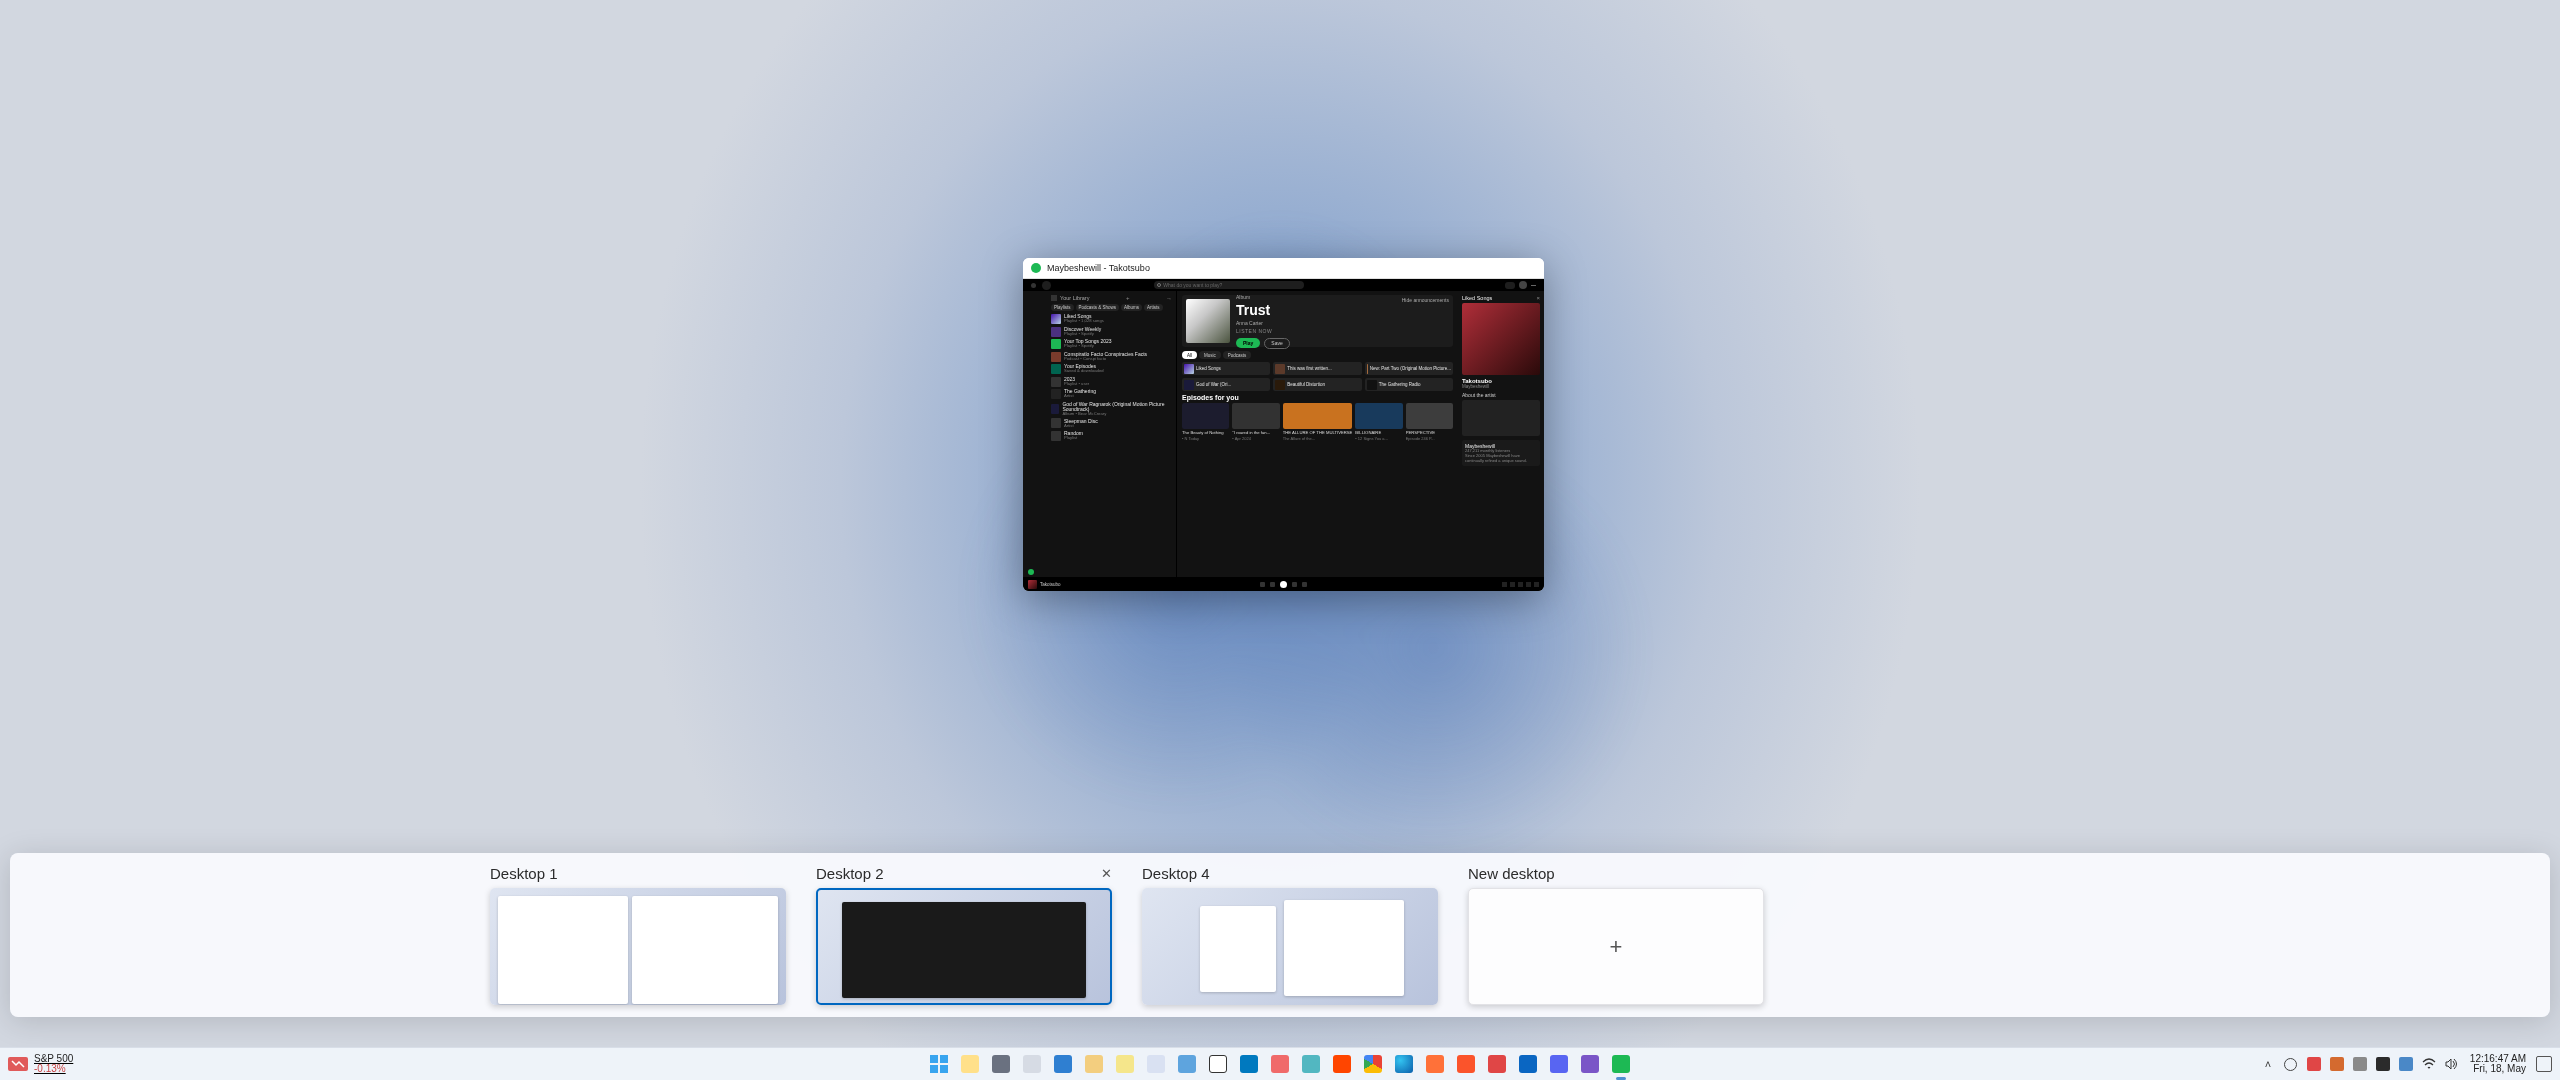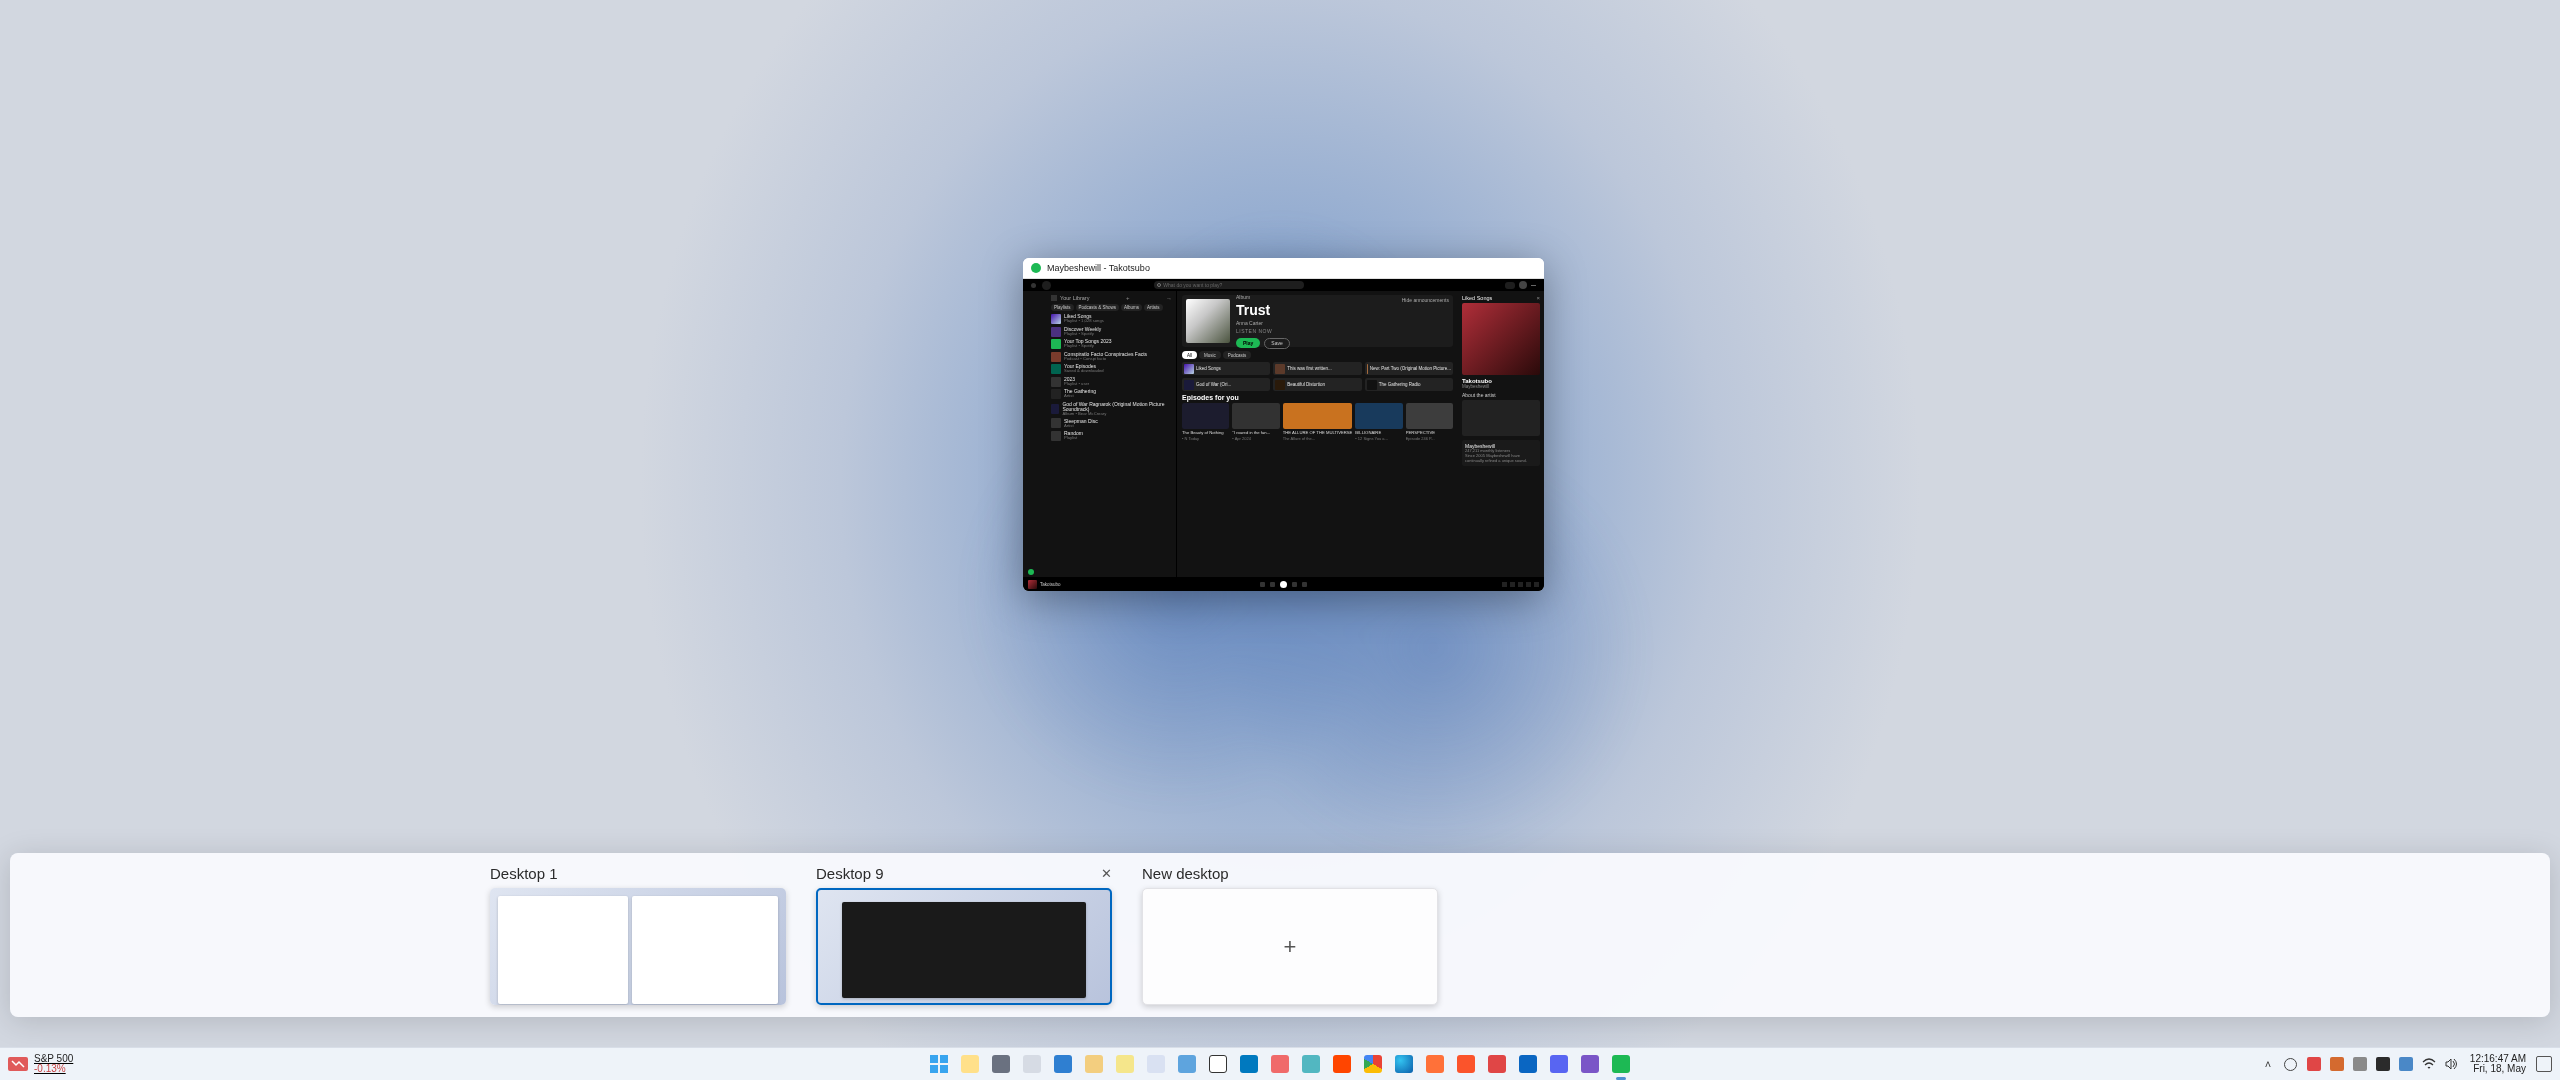--- a/index.html
+++ b/index.html
@@ -412,25 +412,34 @@
     <div class="label-row">
         <span class="label">Desktop 1</span>
       </div>
     <div class="thumb">
       <div class="tw" style="left:8px;top:8px;width:130px;height:108px"></div>
       <div class="tw" style="left:142px;top:8px;width:146px;height:108px"></div>
     </div>
   </div>
   <div class="vd active">
     <div class="label-row">
-      <span class="label">Desktop 9</span>
+      <span class="label">Desktop 2</span>
       <span class="close">✕</span>
     </div>
     <div class="thumb">
       <div class="tw dark" style="left:26px;top:14px;width:244px;height:96px"></div>
+    </div>
+  </div>
+  <div class="vd">
+    <div class="label-row">
+        <span class="label">Desktop 4</span>
+      </div>
+    <div class="thumb">
+      <div class="tw" style="left:58px;top:18px;width:76px;height:86px"></div>
+      <div class="tw" style="left:142px;top:12px;width:120px;height:96px"></div>
     </div>
   </div>
   <div class="vd">
     <div class="label-row">
         <span class="label">New desktop</span>
       </div>
     <div class="thumb new">
       <div class="plus">+</div>
     </div>
   </div>

